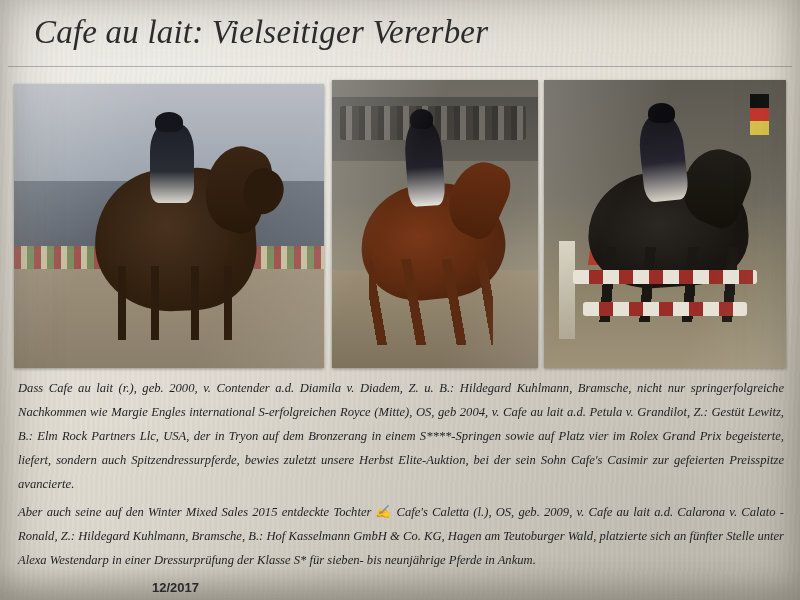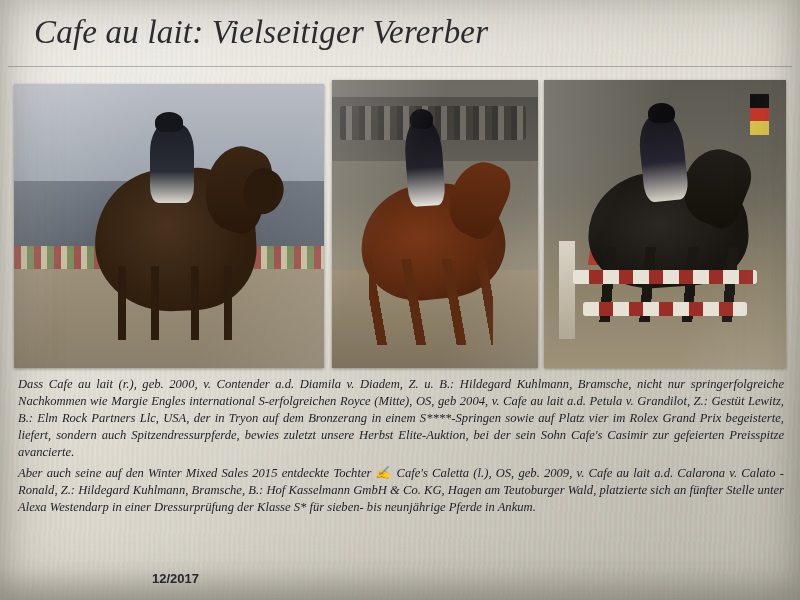--- a/index.html
+++ b/index.html
@@ -170,21 +170,21 @@
 
   .body-text {
     position: absolute;
     left: 18px;
     top: 376px;
     width: 766px;
     color: #1f1f24;
     font-family: "Liberation Serif", serif;
     font-style: italic;
     font-size: 12.6px;
-    line-height: 17px;
+    line-height: 24px;
     text-align: justify;
   }
   .para { margin: 0 0 4px 0; }
 
   .footer-bar {
     position: absolute;
     left: 0;
     bottom: 0;
     width: 800px;
     height: 34px;
@@ -196,21 +196,21 @@
     bottom: 5px;
     font-family: "Liberation Sans", sans-serif;
     font-weight: 700;
     font-size: 14px;
     letter-spacing: 0.3px;
     color: #22222a;
   }
   .footer-issue {
     position: absolute;
     left: 152px;
-    bottom: 14px;
+    bottom: 5px;
     font-family: "Liberation Sans", sans-serif;
     font-weight: 700;
     font-size: 13px;
     color: #22222a;
   }
   .edge-shadow {
     position:absolute; inset:0;
     box-shadow: inset 0 0 60px rgba(80,76,66,0.35), inset 0 -14px 28px rgba(70,66,58,0.25);
     pointer-events:none;
   }

